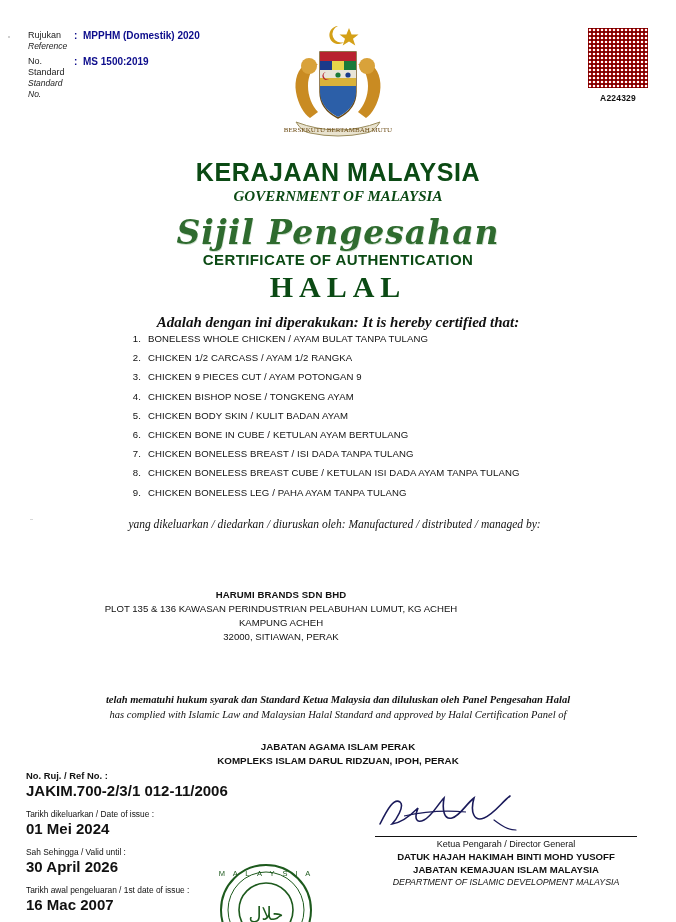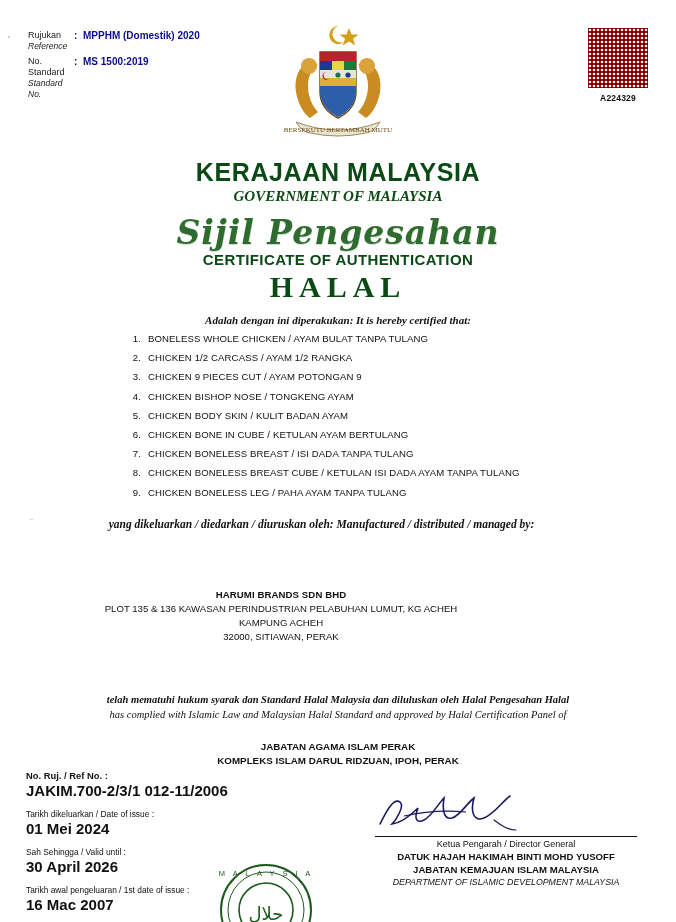--- a/index.html
+++ b/index.html
@@ -146,21 +146,21 @@
     font-weight: bold;
     font-size: 30px;
     letter-spacing: 6px;
     color: #0b4a14;
     margin-top: 2px;
   }
   .t-certified {
     font-family: "Liberation Serif", serif;
     font-style: italic;
     font-weight: bold;
-    font-size: 11px;
+    font-size: 15px;
     color: #111;
     margin-top: 10px;
   }
 
   
   .list {
     position: absolute;
     left: 122px;
     top: 333px;
     width: 480px;
@@ -175,27 +175,27 @@
   .li-num {
     width: 19px;
     flex: 0 0 19px;
     text-align: right;
     padding-right: 7px;
   }
 
   
   .manu-line {
     position: absolute;
-    left: 0;
+    left: 13px;
     top: 518px;
     width: 643px;
     text-align: center;
     font-family: "Liberation Serif", serif;
     font-style: italic;
-    font-weight: bold;
+    font-weight: normal;
     font-size: 11.5px;
     color: #111;
   }
 
   .company {
     position: absolute;
     left: 0;
     top: 588px;
     width: 562px;
     text-align: center;
@@ -440,21 +440,21 @@
   <div class="manu-line">yang dikeluarkan / diedarkan / diuruskan oleh: Manufactured / distributed / managed by:</div>
 
   <div class="company">
     <div class="cname">HARUMI BRANDS SDN BHD</div>
     <div>PLOT 135 &amp; 136 KAWASAN PERINDUSTRIAN PELABUHAN LUMUT, KG ACHEH</div>
     <div>KAMPUNG ACHEH</div>
     <div>32000, SITIAWAN, PERAK</div>
   </div>
 
   <div class="comply">
-    <div class="my">telah mematuhi hukum syarak dan Standard Halal Malaysia dan diluluskan oleh Halal Pengesahan Halal</div>
+    <div class="my">telah mematuhi hukum syarak dan Standard Ketua Malaysia dan diluluskan oleh Panel Pengesahan Halal</div>
     <div class="en">has complied with Islamic Law and Malaysian Halal Standard and approved by Halal Certification Panel of</div>
   </div>
 
   <div class="authority">
     <div>JABATAN AGAMA ISLAM PERAK</div>
     <div>KOMPLEKS ISLAM DARUL RIDZUAN, IPOH, PERAK</div>
   </div>
 
   <div class="meta">
     <div class="meta-group">

